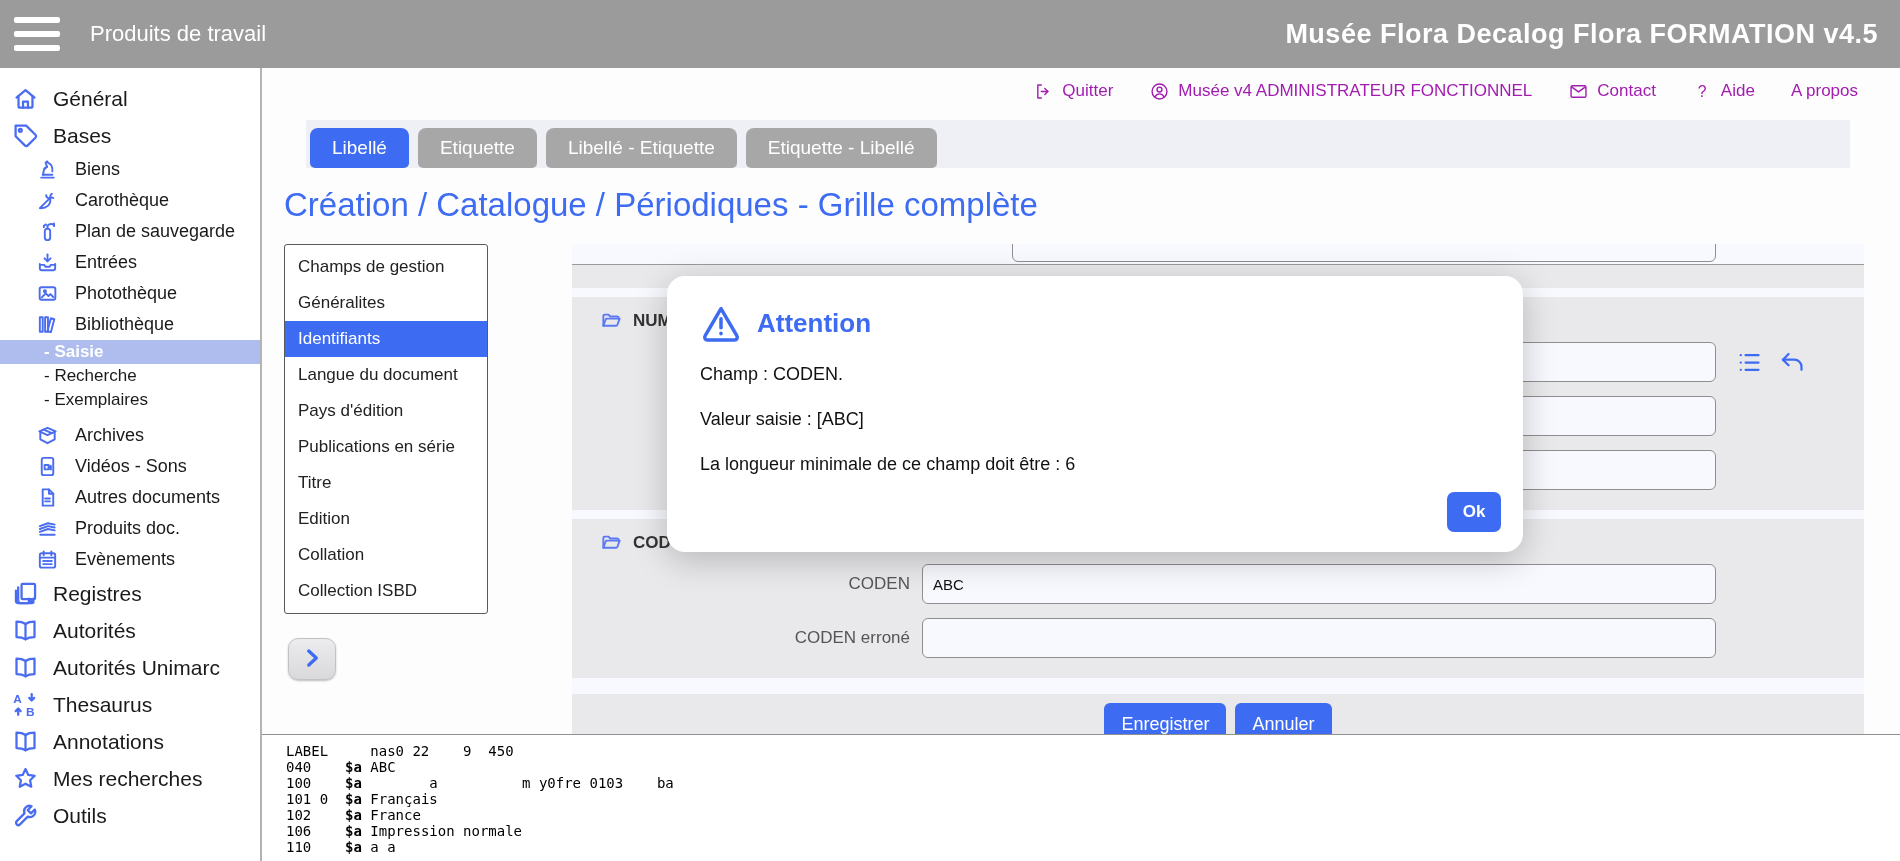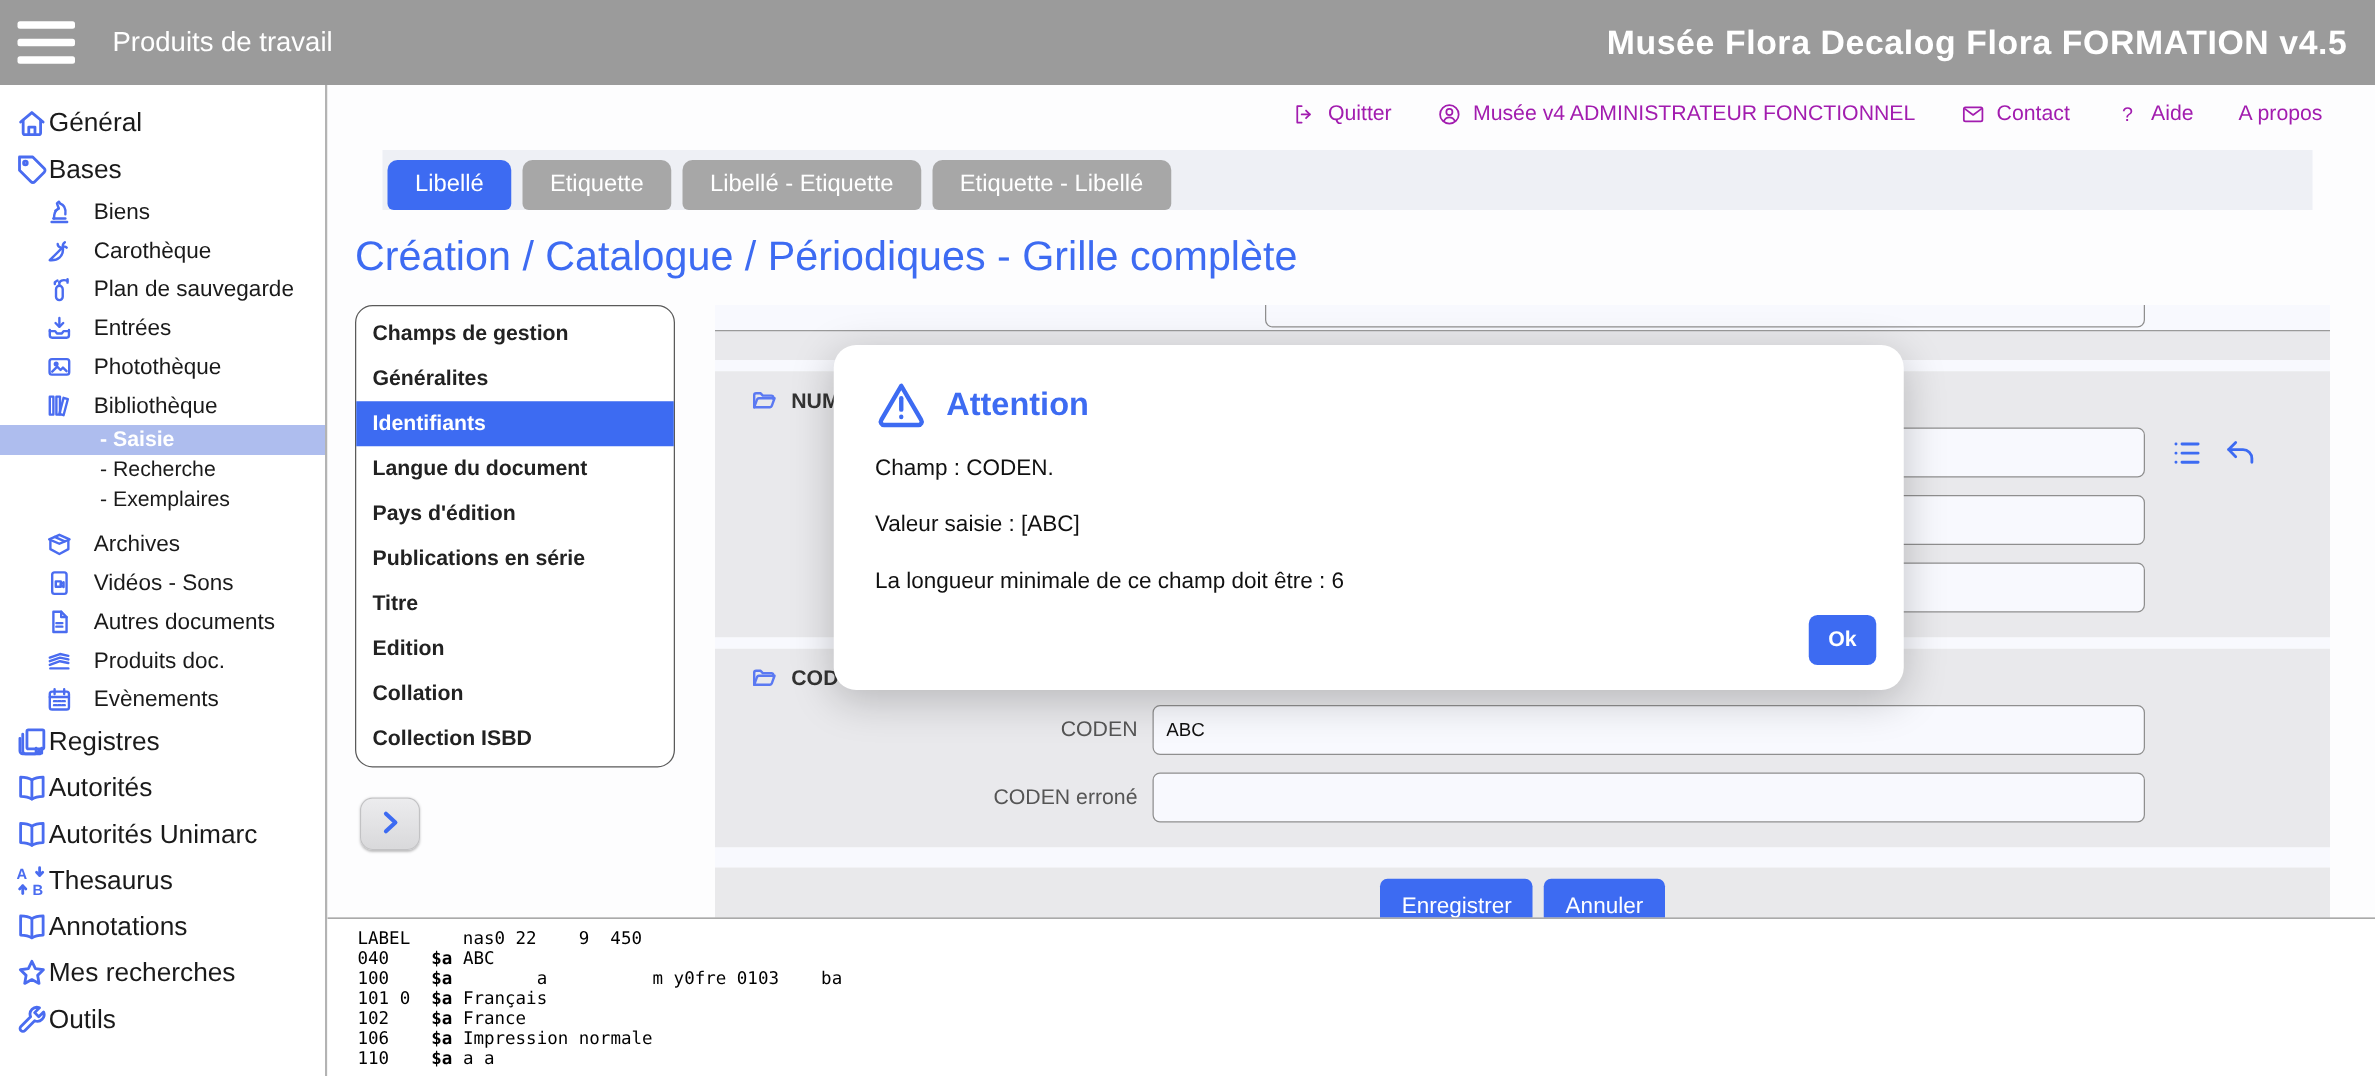--- a/index.html
+++ b/index.html
@@ -17,25 +17,25 @@
   .hamburger { width:46px; height:34px; margin-left:14px; display:flex; flex-direction:column; justify-content:space-between; cursor:pointer; }
   .hamburger span { display:block; height:6px; background:#fff; border-radius:2px; }
   .topbar-label { margin-left:30px; font-size:22px; }
   .app-title { margin-left:auto; margin-right:22px; font-size:27px; font-weight:bold; letter-spacing:.5px; }
 
   
   .body { display:flex; height:793px; }
   .sidebar { width:262px; flex:0 0 262px; border-right:2px solid #b3b3b3; padding-top:12px; overflow:hidden; background:#fff; }
   .sb-item { display:flex; align-items:center; cursor:pointer; color:#1a1a1a; }
   .sb-item .sb-icon { color:#4a6cf0; flex:0 0 auto; display:flex; }
-  .sb-item.lvl0 { padding:5px 0 5px 12px; font-size:21px; }
+  .sb-item.lvl0 { padding:5px 0 5px 12px; font-size:21px; gap:14px; }
   .sb-item.lvl0 .sb-icon { width:27px; height:27px; }
   .sb-item.lvl1 { padding:4px 0 4px 36px; font-size:18px; gap:16px; }
   .sb-item.lvl1 .sb-icon { width:23px; height:23px; }
-  .sb-item.lvl2 { padding:2px 0 2px 80px; font-size:17px; }
+  .sb-item.lvl2 { padding:2px 0 2px 44px; font-size:17px; }
   .sb-item.lvl2.selected { background:#aebdee; color:#fff; font-weight:bold; }
   .sb-icon svg { width:100%; height:100%; }
   .sb-gap { height:8px; }
 
   .main { flex:1; display:flex; flex-direction:column; background:#fdfdfe; min-width:0; }
 
   
   .utilbar { height:46px; display:flex; justify-content:flex-end; align-items:center; gap:36px; padding-right:42px; color:#a21caf; font-size:17px; flex:0 0 auto; }
   .util-item { display:flex; align-items:center; gap:8px; cursor:pointer; }
   .util-item .u-icon { width:21px; height:21px; display:flex; }
@@ -43,21 +43,21 @@
 
   
   .content { flex:1; padding-left:36px; min-height:0; }
   .tabs-strip { margin:6px 50px 0 8px; background:#eef0f5; padding:8px 0 0 4px; display:flex; gap:9px; }
   .tab { border:none; color:#fff; font-size:19px; padding:0 22px; height:40px; border-radius:8px 8px 5px 5px; background:#a7a7a7; cursor:pointer; font-family:inherit; }
   .tab.active { background:#3d6bf2; }
   .page-title { color:#3d6bf2; font-size:33px; font-weight:normal; margin:18px 0 20px -14px; }
 
   .workspace { display:flex; margin-left:-14px; }
   .left-col { width:254px; flex:0 0 254px; }
-  .panel-list { width:256px; background:#fff; border:1px solid #5a5a5a; border-radius:14px; padding:4px 0;font-weight:bold; }
+  .panel-list { width:204px; background:#fff; border:1px solid #5a5a5a; border-radius:3px; padding:4px 0; }
   .panel-item { font-size:17px; padding:8px 13px; cursor:pointer; color:#222; }
   .panel-item.selected { background:#3d6bf2; color:#fff; }
   .expand-btn { margin:24px 0 0 4px; width:48px; height:42px; border-radius:10px;
     background:linear-gradient(#ececee,#d9d9db); border:1px solid #c2c2c4; color:#3d6bf2;
     display:flex; align-items:center; justify-content:center; cursor:pointer; box-shadow:0 1px 2px rgba(0,0,0,.25); }
   .expand-btn svg { width:26px; height:26px; }
 
   .form-col { flex:1; margin:0 36px 0 34px; min-width:0; }
   .partial-row { height:20px; position:relative; overflow:hidden; background:#f8f9fe; }
   .partial-row .field-frag { position:absolute; left:440px; right:148px; top:-18px; height:36px;

